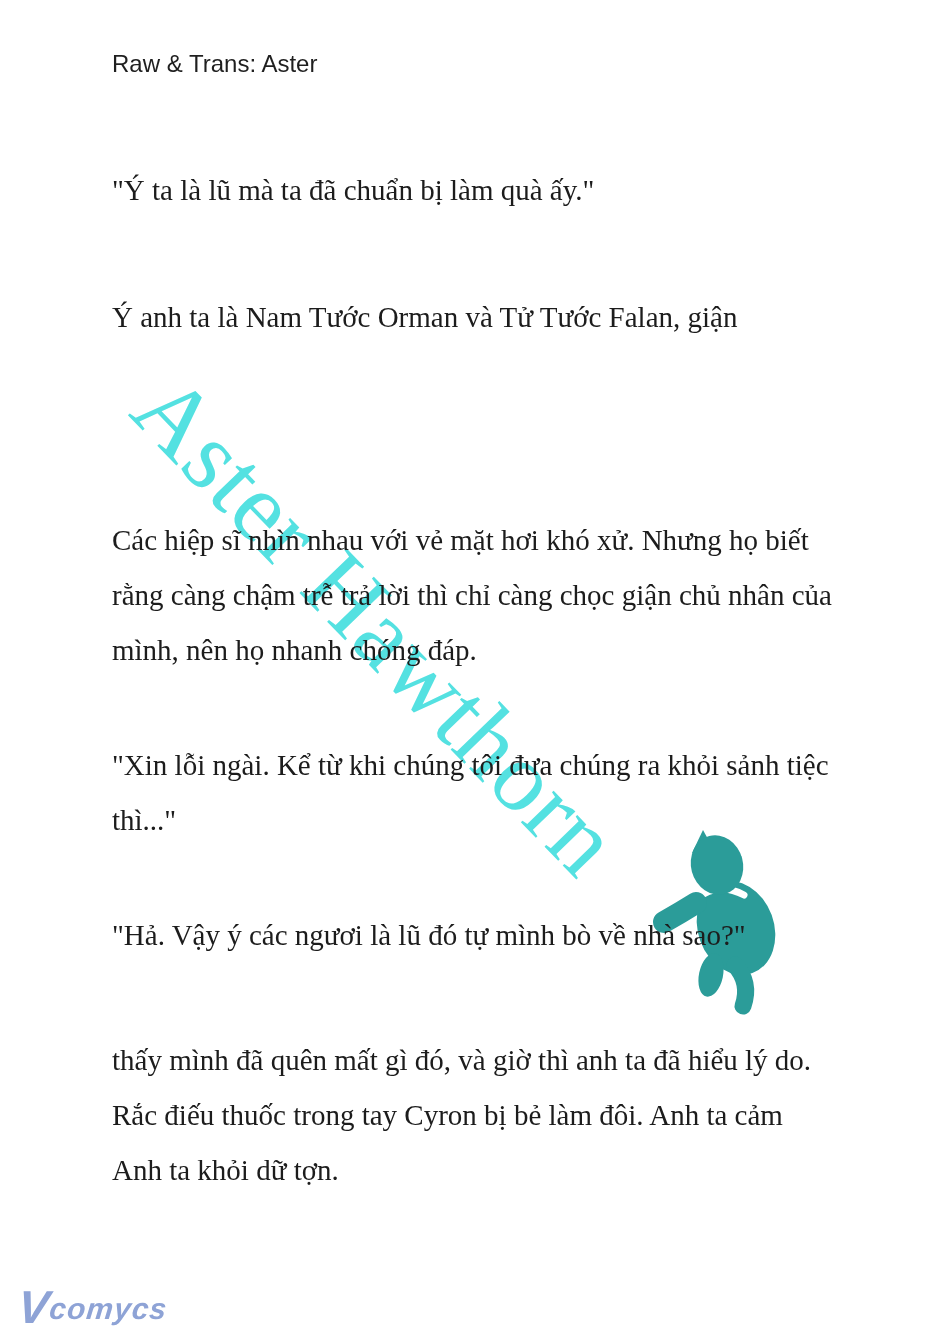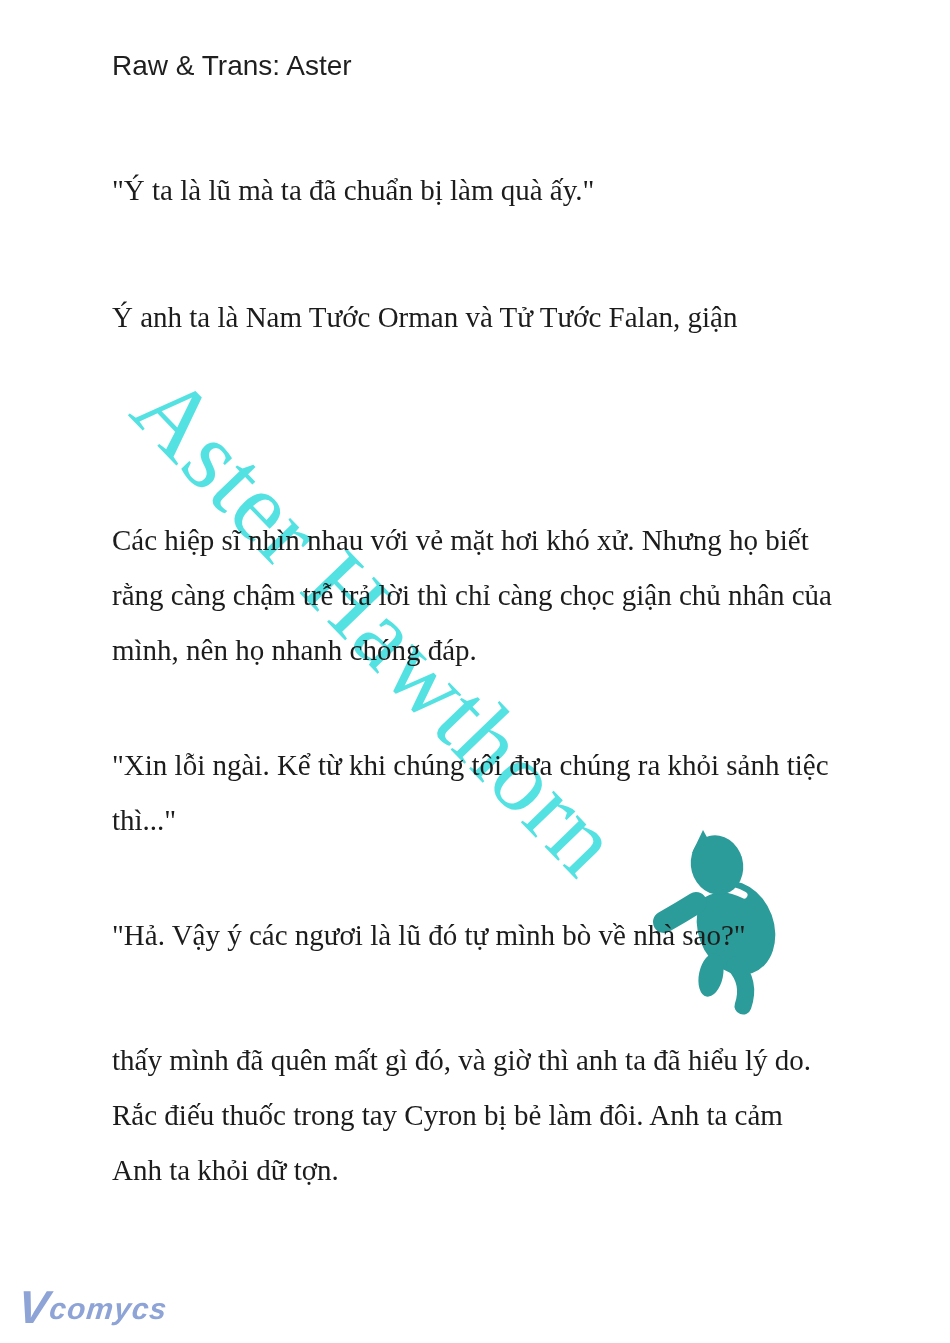--- a/index.html
+++ b/index.html
@@ -14,21 +14,21 @@
     background: #ffffff;
     overflow: hidden;
     font-family: "Liberation Serif", serif;
     color: var(--text, #1c1c1c);
   }
   .credit {
     position: absolute;
     left: 112px;
     top: 50px;
     font-family: "Liberation Sans", sans-serif;
-    font-size: 28px;
+    font-size: 24px;
     color: #1f1f1f;
     z-index: 3;
   }
   .watermark {
     position: absolute;
     left: 192px;
     top: 352px;
     font-family: "Liberation Serif", serif;
     font-size: 99px;
     letter-spacing: 1px;

